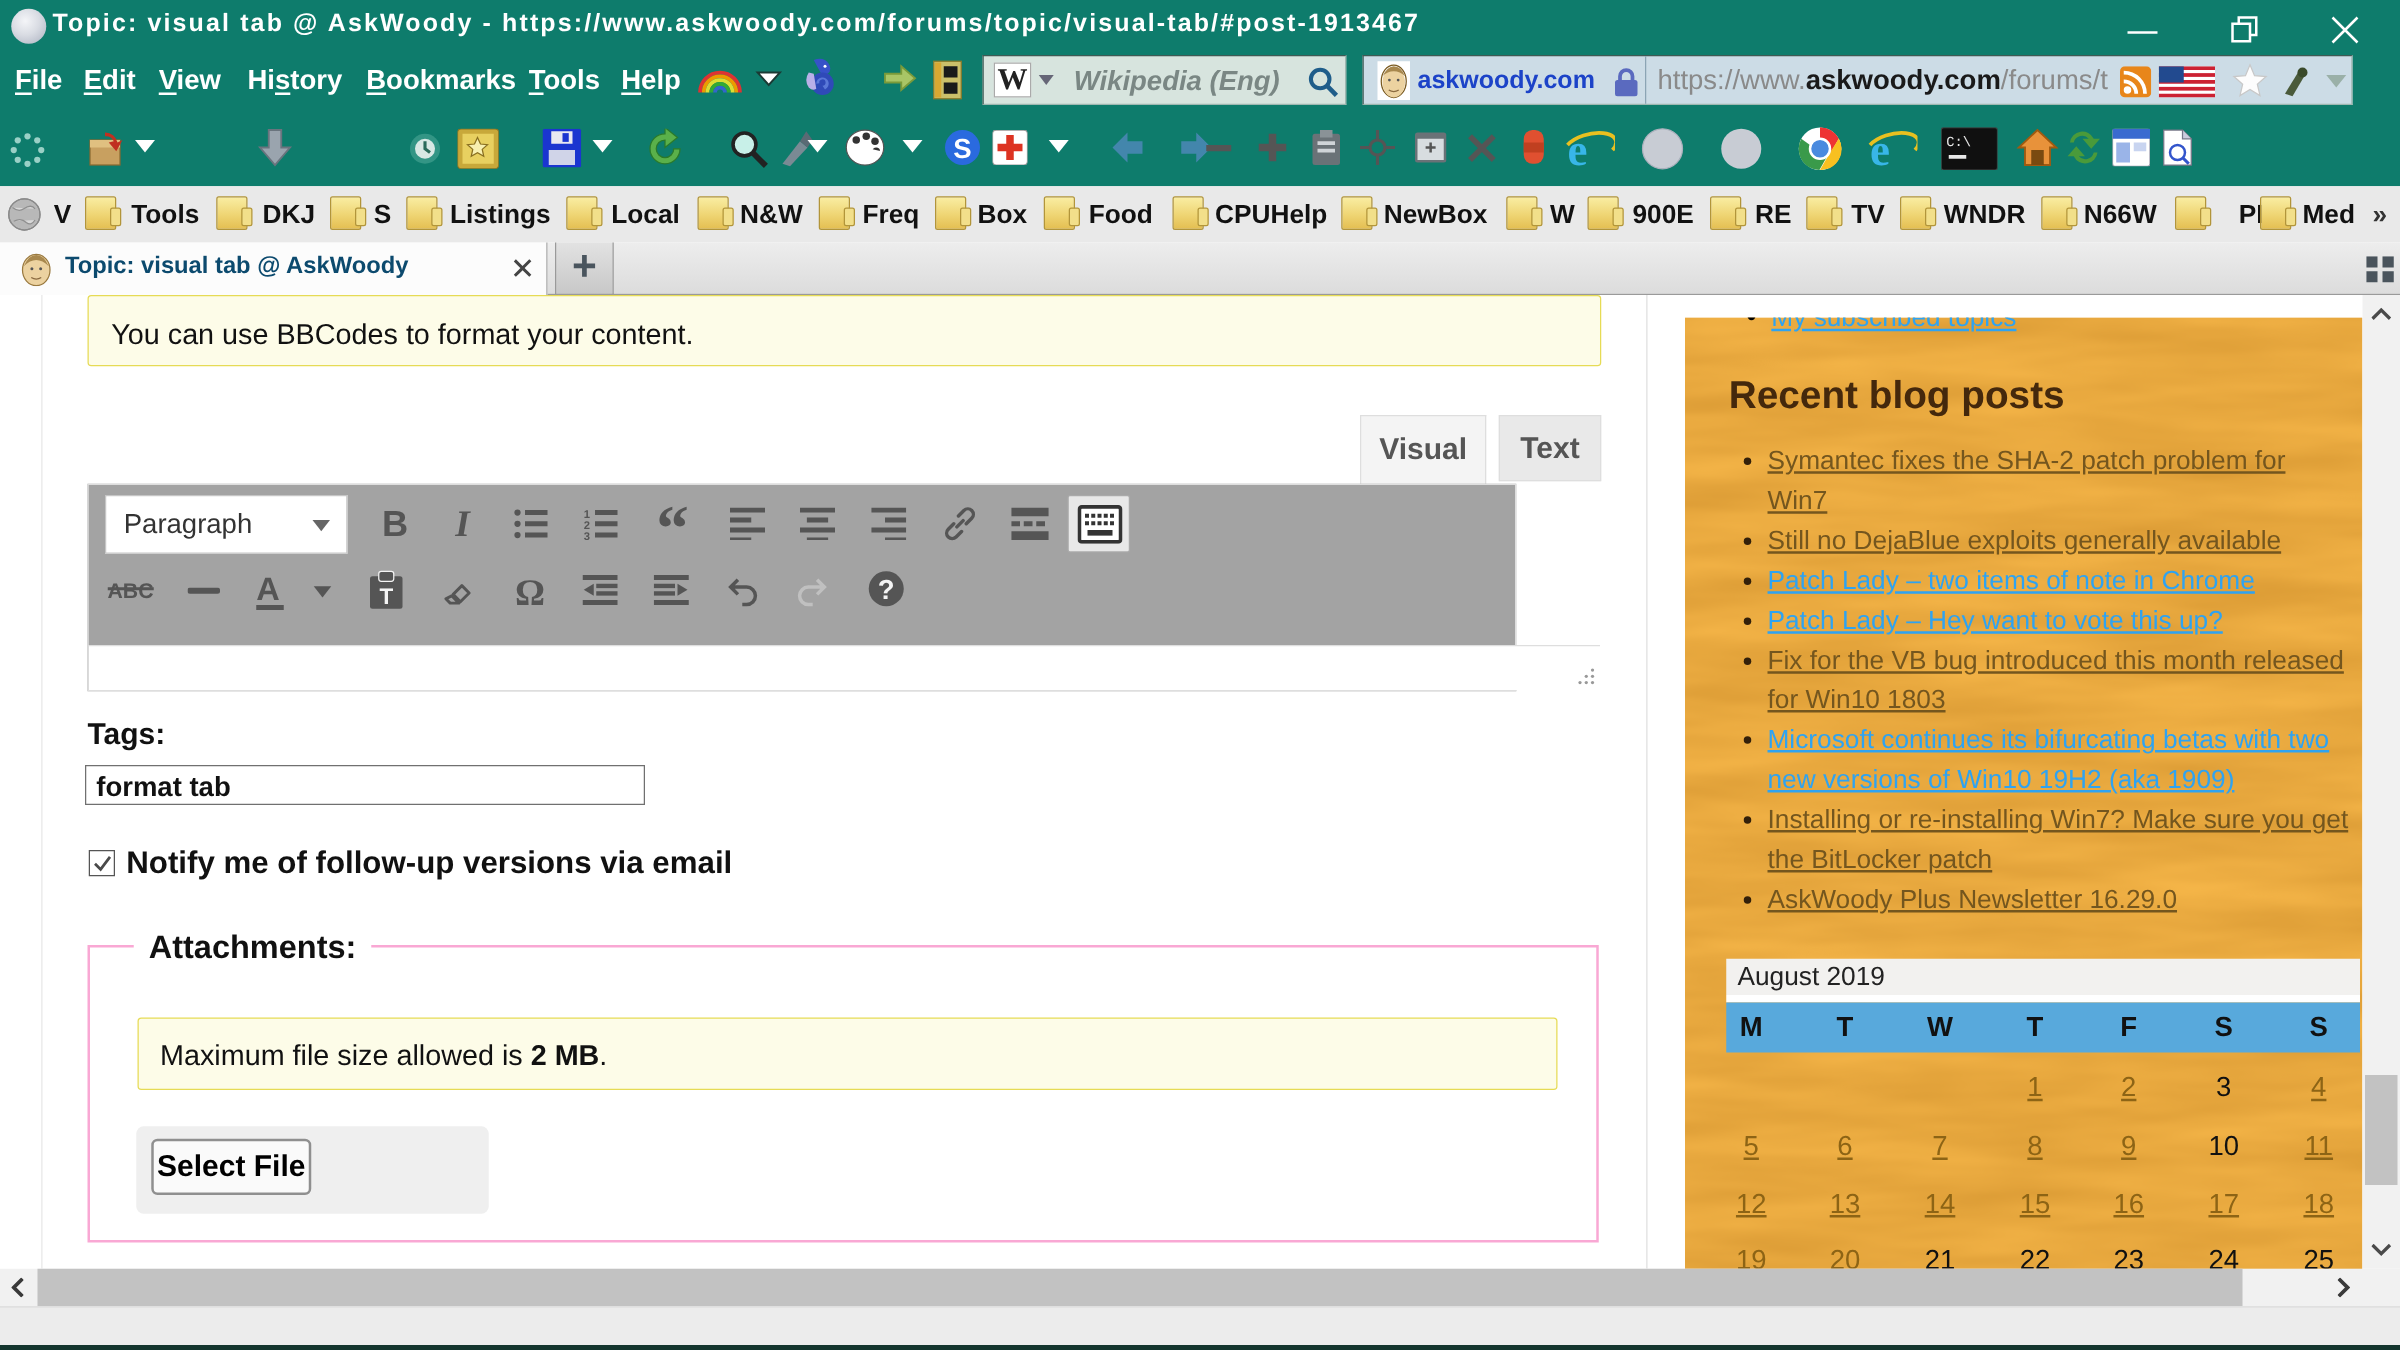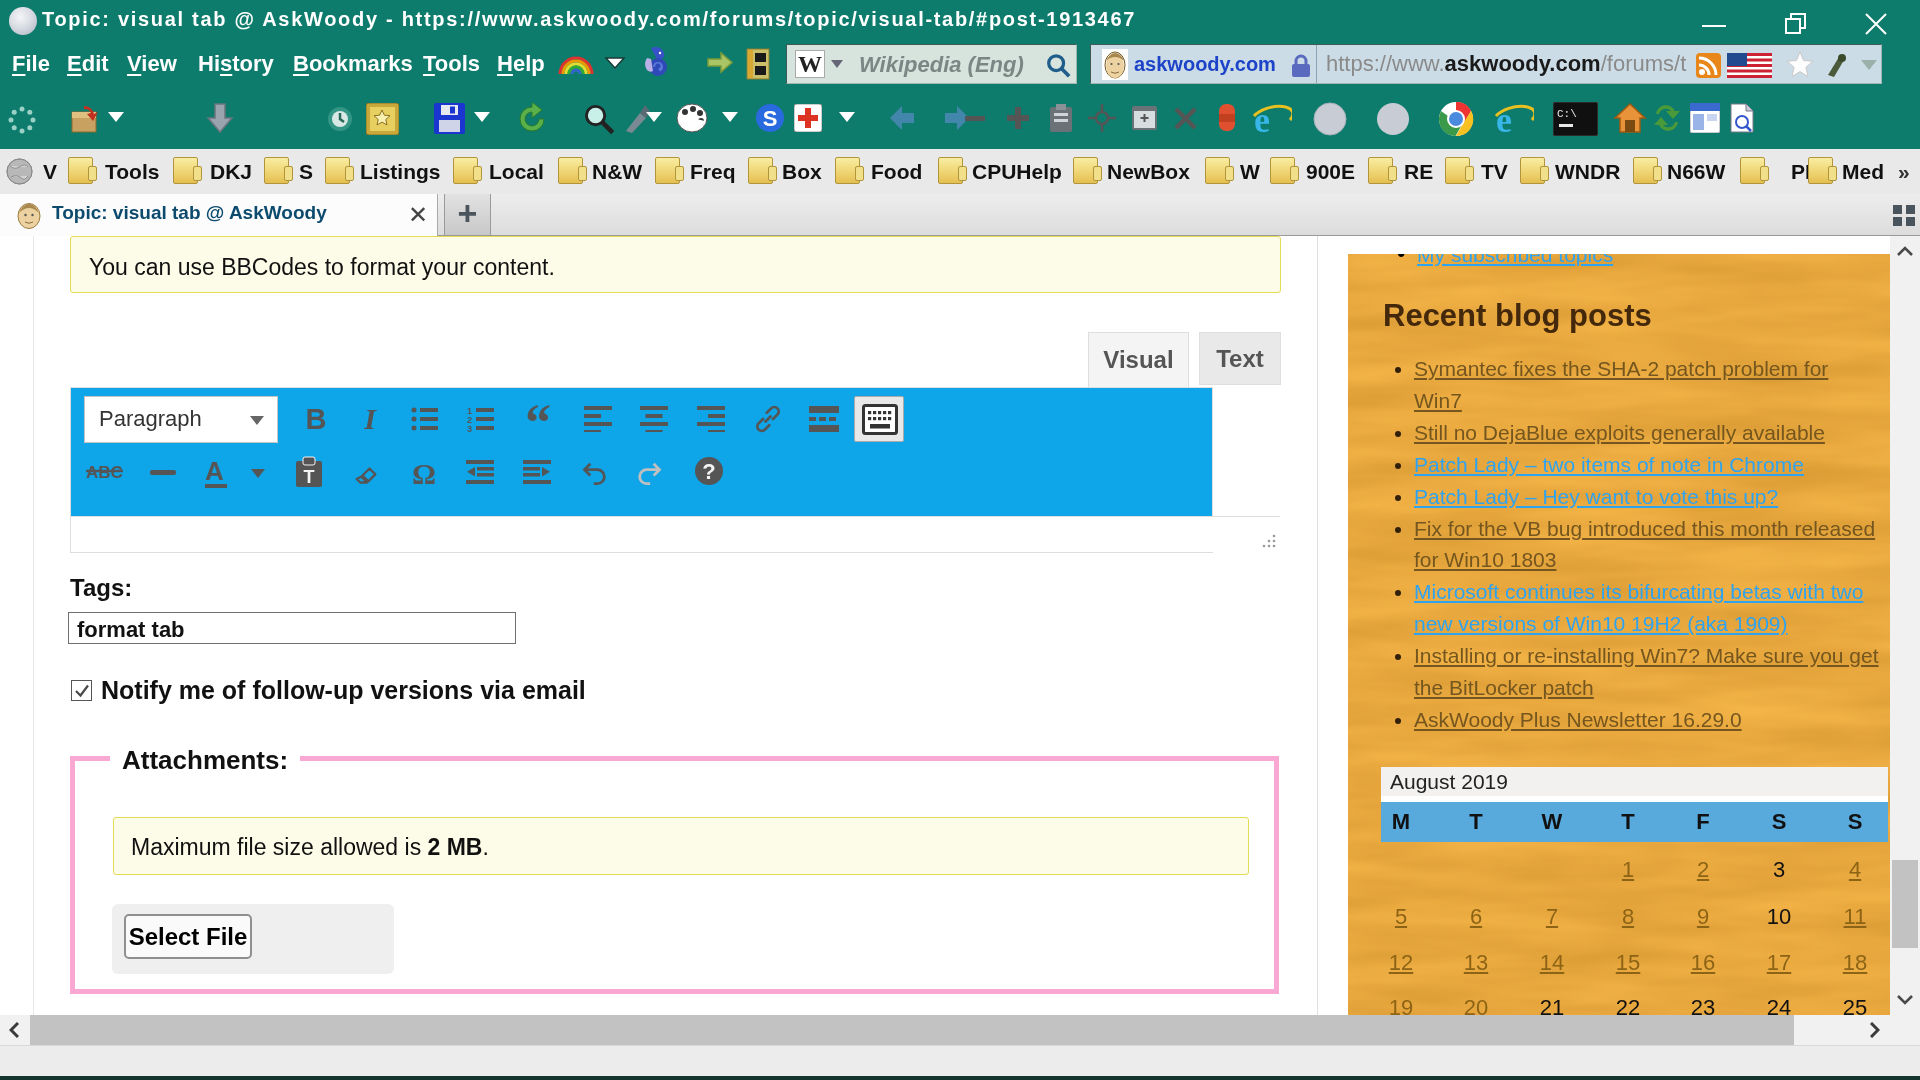--- a/index.html
+++ b/index.html
@@ -62,35 +62,35 @@
 #bbnote span { position:absolute; left:18px; top:17px; font-size:23px; color:#111; }
 
 
 .etab { position:absolute; font-size:24px; font-weight:bold; color:#555; text-align:center; }
 #vtab { left:1088px; top:96px; width:101px; height:56px; background:#f4f4f4;
   border:1px solid #dedede; border-bottom:none; line-height:54px; }
 #ttab { left:1199px; top:96px; width:82px; height:53px; background:#e9e9e9;
   border:1px solid #dedede; line-height:51px; }
 
 
-#editor { position:absolute; left:70px; top:151px; width:1143px; height:166px; border:1px solid #dedede; background:#0ea5e9; }
+#editor { position:absolute; left:70px; top:151px; width:1143px; height:166px; border:1px solid #dedede; background:#a3a3a3; }
 #edtextarea { position:absolute; left:0; top:128px; width:1209px; height:36px; background:#fff; border-top:1px solid #dedede; }
 #paragraph { position:absolute; left:13px; top:8px; width:194px; height:47px; background:#fff; border:1px solid #c5c5c5; }
 #paragraph span { position:absolute; left:14px; top:9px; font-size:22px; color:#333; }
 #paragraph .pcaret { position:absolute; right:13px; top:19px; border-left:7px solid transparent; border-right:7px solid transparent; border-top:9px solid #666; width:0; height:0; }
 
 
 #tagslabel { position:absolute; left:70px; top:338px; font-size:24px; font-weight:bold; color:#111; }
 #tagsinput { position:absolute; left:68px; top:376px; width:448px; height:32px; border:1px solid #707070; background:#fff; }
 #tagsinput span { position:absolute; left:8px; top:4px; font-size:22px; font-weight:bold; color:#111; }
 #checkbox { position:absolute; left:71px; top:444px; width:21px; height:21px; background:#fff; border:1.5px solid #555; }
 #checkbox svg { position:absolute; left:1px; top:1px; }
 #notifylabel { position:absolute; left:101px; top:440px; font-size:25px; font-weight:bold; color:#111; }
 
-#fieldset { position:absolute; left:70px; top:520px; width:1209px; height:238px; border:5px solid #f9a8d4; }
+#fieldset { position:absolute; left:70px; top:520px; width:1209px; height:238px; border:2px solid #f9a8d4; }
 #legend { position:absolute; left:35px; top:-16px; background:#fff; padding:0 12px; font-size:26px; font-weight:bold; color:#111; }
 #maxnote { left:38px; top:56px; width:1136px; height:58px; }
 #maxnote span { position:absolute; left:17px; top:16px; font-size:23px; color:#111; }
 #graypanel { position:absolute; left:37px; top:143px; width:282px; height:70px; background:#efefef; border-radius:6px; }
 #selbtn { position:absolute; left:12px; top:10px; width:128px; height:45px; background:#fafafa;
   border:2px solid #8f8f8f; border-radius:5px; font-size:24px; font-weight:bold; color:#000; text-align:center; line-height:41px; }
 
 
 #sidebar { position:absolute; left:1348px; top:18px; width:542px; height:822px; overflow:hidden; }
 #sidecontent { position:absolute; left:0; top:0; width:542px; height:779px; }

